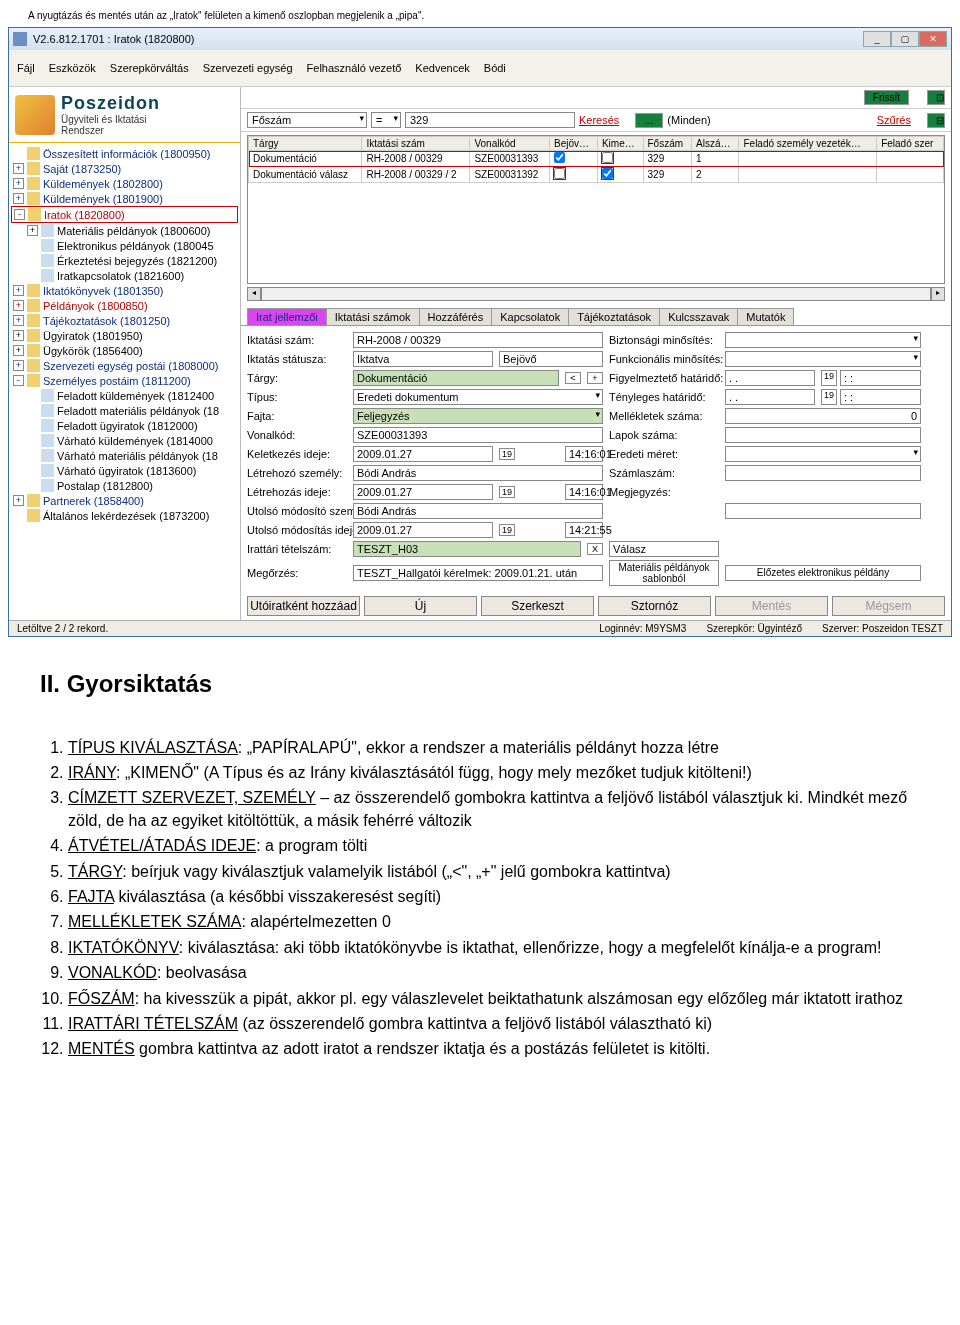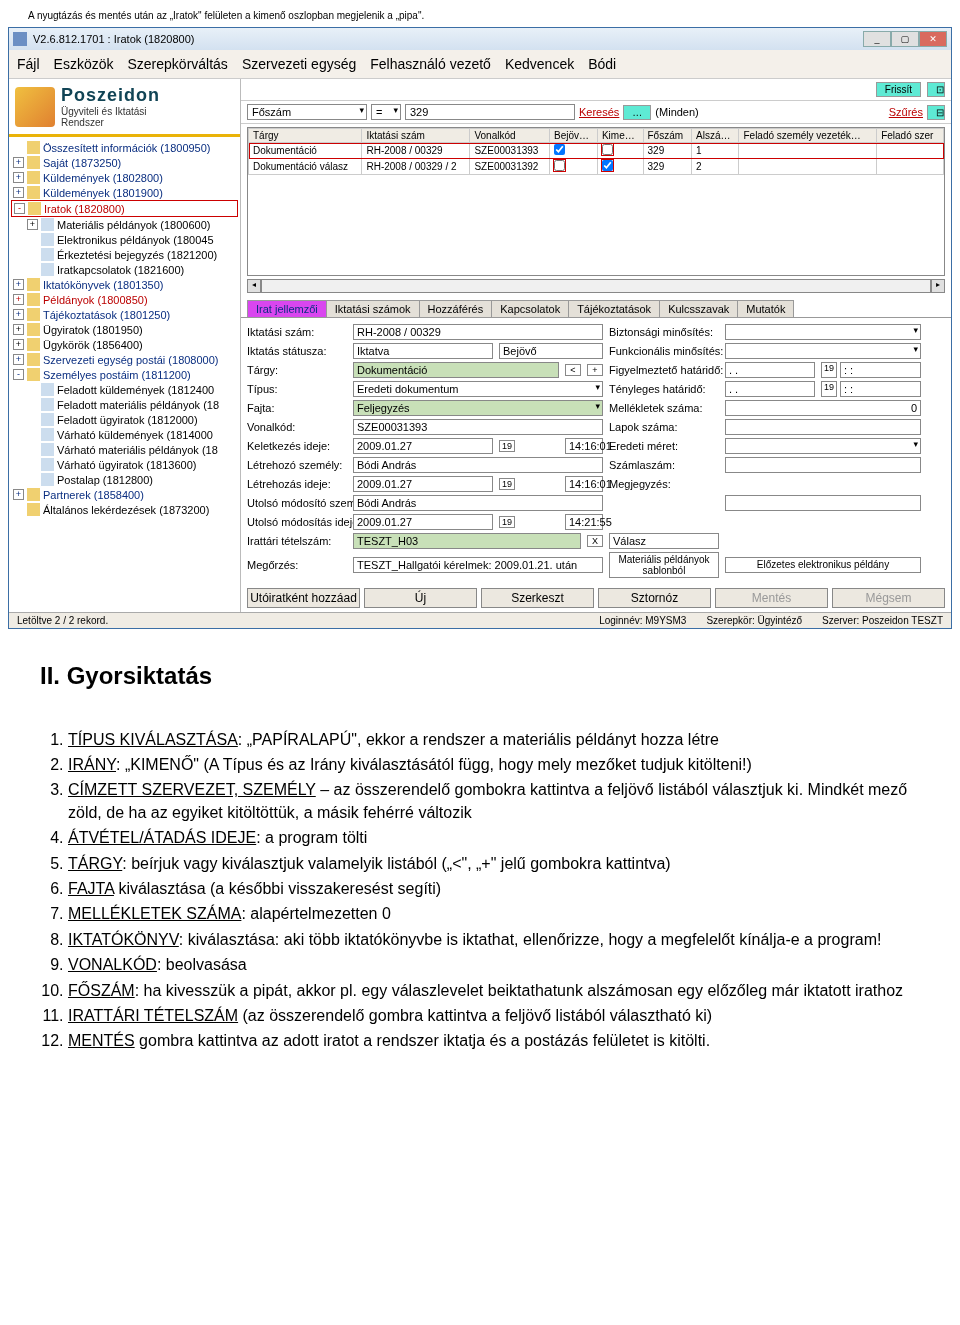--- a/index.html
+++ b/index.html
@@ -7,45 +7,45 @@
   
   .doc-intro { font-size: 10px; padding: 10px 20px 6px; margin-left: 8px; }
   
   .app-window { border: 1px solid #3b6ea5; margin: 0 8px; }
   .titlebar { display: flex; align-items: center; background: linear-gradient(#e8f0f8,#d3e1f0); height: 22px; padding: 0 4px; font-size: 11px; }
   .titlebar-icon { width: 14px; height: 14px; background: #6b8fc4; margin-right: 6px; }
   .titlebar-ctrls { margin-left: auto; display: flex; gap: 0; }
   .winbtn { width: 28px; height: 16px; border: 1px solid #8aa; background: #e0e0e0; display: flex; align-items: center; justify-content: center; font-size: 9px; }
   .winbtn.close { background: #d96a5f; color: #fff; }
   
-  .menubar { display: flex; gap: 14px; padding: 6px 8px; background: #f4f0ea; border-bottom: 1px solid #ccc; font-size: 14px; }
+  .menubar { display: flex; gap: 14px; padding: 12px 8px; background: #f4f0ea; border-bottom: 1px solid #ccc; font-size: 11px; }
   
   .app-body { display: flex; }
   
   .sidebar { width: 232px; border-right: 1px solid #bbb; }
-  .logo-area { display: flex; align-items: center; padding: 6px; border-bottom: 3px solid #eab308; }
+  .logo-area { display: flex; align-items: center; padding: 6px; border-bottom: 1px solid #eab308; }
   .logo-img { width: 40px; height: 40px; background: linear-gradient(135deg,#f0c040,#e08030); margin-right: 6px; border-radius: 4px; }
   .logo-text .lt1 { font-size: 18px; color: #145; font-weight: bold; letter-spacing: 1px; }
   .logo-text .lt2 { font-size: 10px; color: #333; }
   
   .tree { padding: 3px 2px; font-size: 11px; max-height: 440px; overflow: hidden; }
   .tree-item { display: flex; align-items: center; padding: 1px 0 1px 2px; white-space: nowrap; overflow: hidden; }
   .exp { width: 11px; height: 11px; border: 1px solid #888; font-size: 9px; line-height: 9px; text-align: center; margin-right: 3px; flex-shrink: 0; }
   .exp.empty { border: none; }
   .tree-icon { width: 13px; height: 13px; margin-right: 3px; flex-shrink: 0; }
   .ti-folder { background: #f0d070; }
   .ti-paper { background: #cde; }
   .lvl1 { padding-left: 16px; }
   .blue { color: #0a2e80; }
   .red { color: #b00; }
   .sel { border: 1px solid #c00; }
   
   .main-panel { flex: 1; display: flex; flex-direction: column; }
   .toolbar-top { display: flex; justify-content: flex-end; gap: 6px; padding: 3px 6px; border-bottom: 1px solid #ccc; }
-  .smbtn { border: 1px solid #999; background: #5eead4; padding: 1px 8px; font-size: 10px; }
+  .smbtn { border: 1px solid #999; background: #15803d; padding: 1px 8px; font-size: 10px; margin-left: 12px; }
   .smbtn.icon { width: 18px; }
   
   .search-row { display: flex; align-items: center; gap: 4px; padding: 3px 6px; border-bottom: 1px solid #ccc; }
   .ddl { border: 1px solid #888; background: #fff; padding: 1px 16px 1px 4px; font-size: 11px; position: relative; }
   .ddl::after { content: '▾'; position: absolute; right: 2px; top: 0; font-size: 9px; }
   .inp { border: 1px solid #888; padding: 1px 4px; font-size: 11px; }
   .link-red { color: #b00; text-decoration: underline; cursor: pointer; }
   
   .grid { border: 1px solid #888; margin: 3px 6px; font-size: 10px; }
   .grid table { width: 100%; border-collapse: collapse; }

